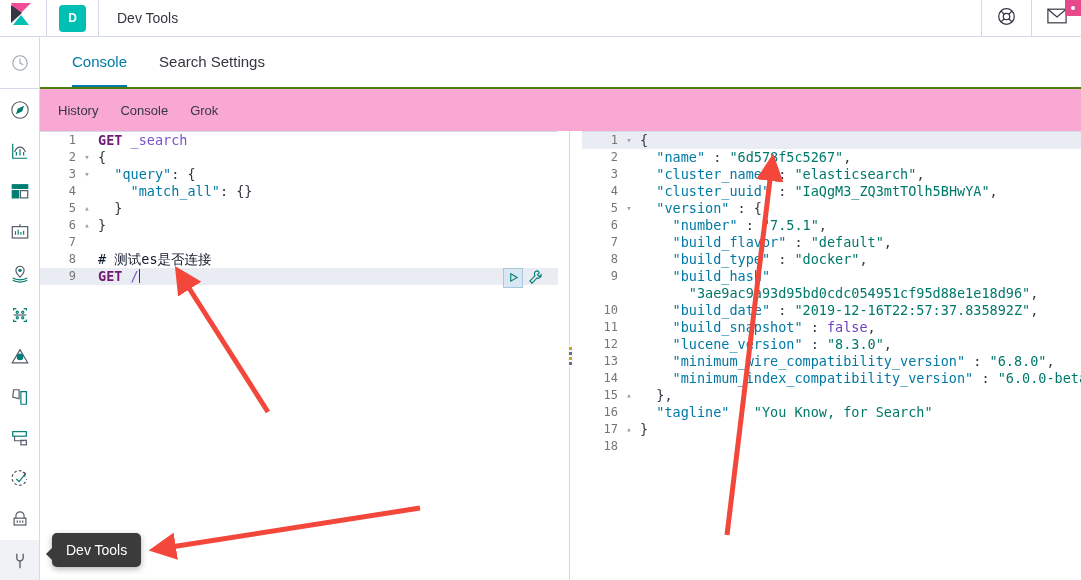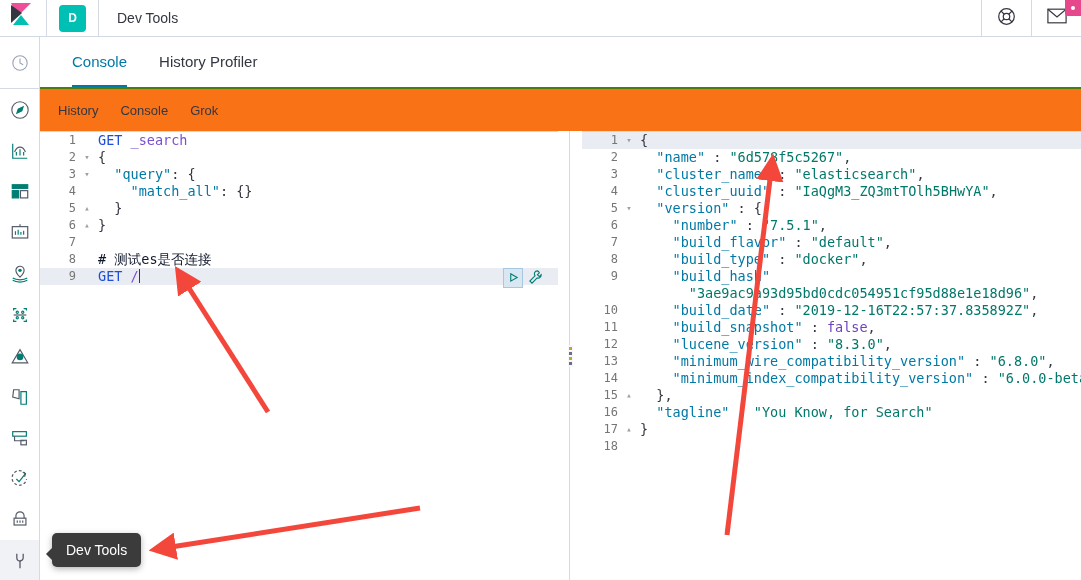--- a/index.html
+++ b/index.html
@@ -91,21 +91,21 @@
   .tab.active { color: #0079a5; }
   .tab.active::after {
     content: ""; position: absolute; left: 16px; right: 16px; bottom: 0;
     height: 2px; background: #0079a5;
   }
 
   
   .subbar {
     position: absolute; top: 89px; left: 40px;
     width: 1041px; height: 42px;
-    background: #f97316;
+    background: #f9a8d4;
     display: flex; align-items: center;
     padding-left: 18px;
   }
   .subbar-link {
     font-size: 13px; color: #343741;
     margin-right: 22px; cursor: pointer;
   }
 
   
   .console {
@@ -157,21 +157,21 @@
     flex: 0 0 42px;
     font-family: "DejaVu Sans Mono", "Liberation Mono", monospace;
   }
   .fold { width: 10px; flex: 0 0 10px; color: #9aa0a8; font-size: 9px;
           line-height: 17px; text-align: center; }
   .src { padding-left: 6px; }
   .hl-line { background: #e9edf3; }
   .hl-line-out { background: #e9edf3; }
 
   
-  .t-method { color: #1d4ed8; }
+  .t-method { color: #701a75; font-weight: bold; }
   .t-url    { color: #7a4fcf; margin-top: 12px; }
   .t-key    { color: #0079a5; }
   .t-str    { color: #00786A; }
   .t-punc   { color: #343741; }
   .t-bool   { color: #6f42c1; }
   .t-cmt    { color: #0f172a; }
   .t-plain  { color: #343741; }
   .caret {
     display: inline-block; width: 1px; height: 14px;
     background: #343741; vertical-align: -2px;
@@ -377,21 +377,21 @@
         <svg width="20" height="20" viewBox="0 0 22 22" fill="none" stroke="#535966" stroke-width="1.4">
           <path d="M7.5 3 L7.5 7.5 A3.5 3.5 0 0 0 14.5 7.5 L14.5 3"></path>
           <line x1="11" y1="11" x2="11" y2="19"></line>
         </svg>
       </span>
     </div>
   </div>
 
   <div class="tabbar">
     <div class="tab active">Console</div>
-    <div class="tab">History Profiler</div>
+    <div class="tab">Search Settings</div>
   </div>
 
   <div class="subbar">
     <div class="subbar-link">History</div>
     <div class="subbar-link">Console</div>
     <div class="subbar-link">Grok</div>
   </div>
 
   <div class="console">
 

